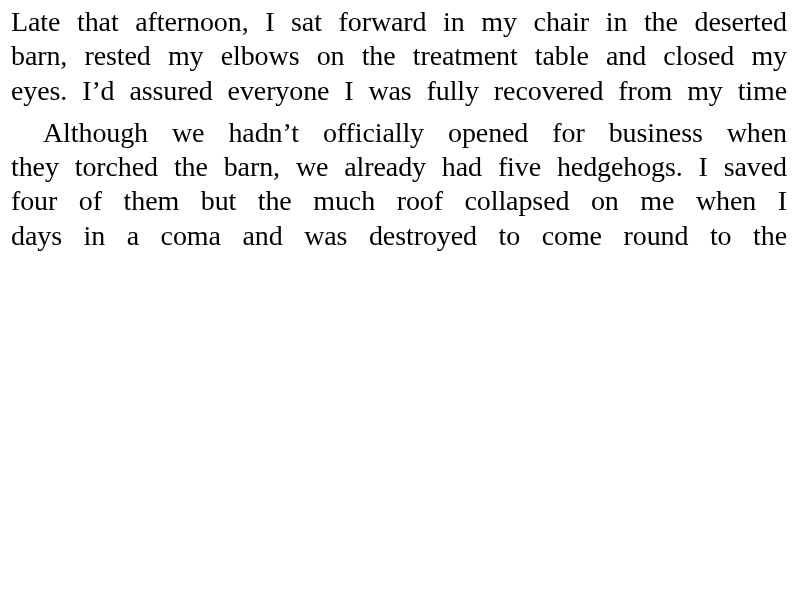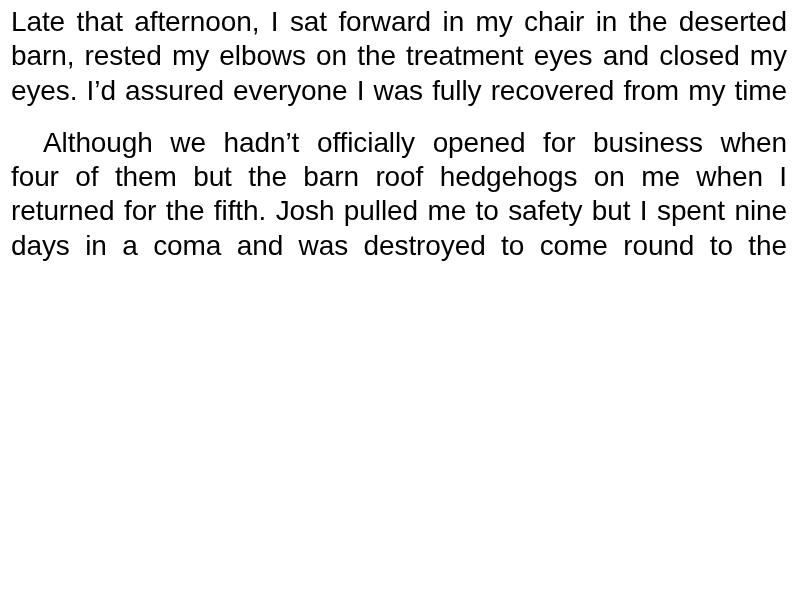--- a/index.html
+++ b/index.html
@@ -14,28 +14,28 @@
   }
   .page {
     box-sizing: border-box;
     width: 802px;
     height: 592px;
     padding: 5px 15px 0 11px;
     background: #ffffff;
   }
   .para {
     margin: 0;
-    font-family: Liberation Sans, sans-serif;
+    font-family: Liberation Serif, serif;
     font-size: 28px;
     line-height: 34.3px;
     color: #000000;
     letter-spacing: -0.1px;
   }
   .para + .para {
-    margin-top: 18px;
+    margin-top: 8px;
   }
   .line {
     text-align: justify;
     text-align-last: justify;
     overflow: hidden;
     white-space: normal;
     height: 34.3px;
   }
   .line.last {
     text-align-last: left;
@@ -43,22 +43,22 @@
   .line.first-indent {
     text-indent: 32px;
   }
 </style>
 </head>
 <body>
 
 <div class="page">
   <div class="para">
       <div class="line">Late that afternoon, I sat forward in my chair in the deserted</div>
-      <div class="line">barn, rested my elbows on the treatment eyes and closed my</div>
+      <div class="line">barn, rested my elbows on the treatment table and closed my</div>
       <div class="line">eyes. I’d assured everyone I was fully recovered from my time</div>
     </div>
   <div class="para">
       <div class="line first-indent">Although we hadn’t officially opened for business when</div>
-      <div class="line">four of them but the barn roof hedgehogs on me when I</div>
-      <div class="line">returned for the fifth. Josh pulled me to safety but I spent nine</div>
+      <div class="line">they torched the barn, we already had five hedgehogs. I saved</div>
+      <div class="line">four of them but the much roof collapsed on me when I</div>
       <div class="line">days in a coma and was destroyed to come round to the</div>
     </div>
 </div>
 
 </body></html>

